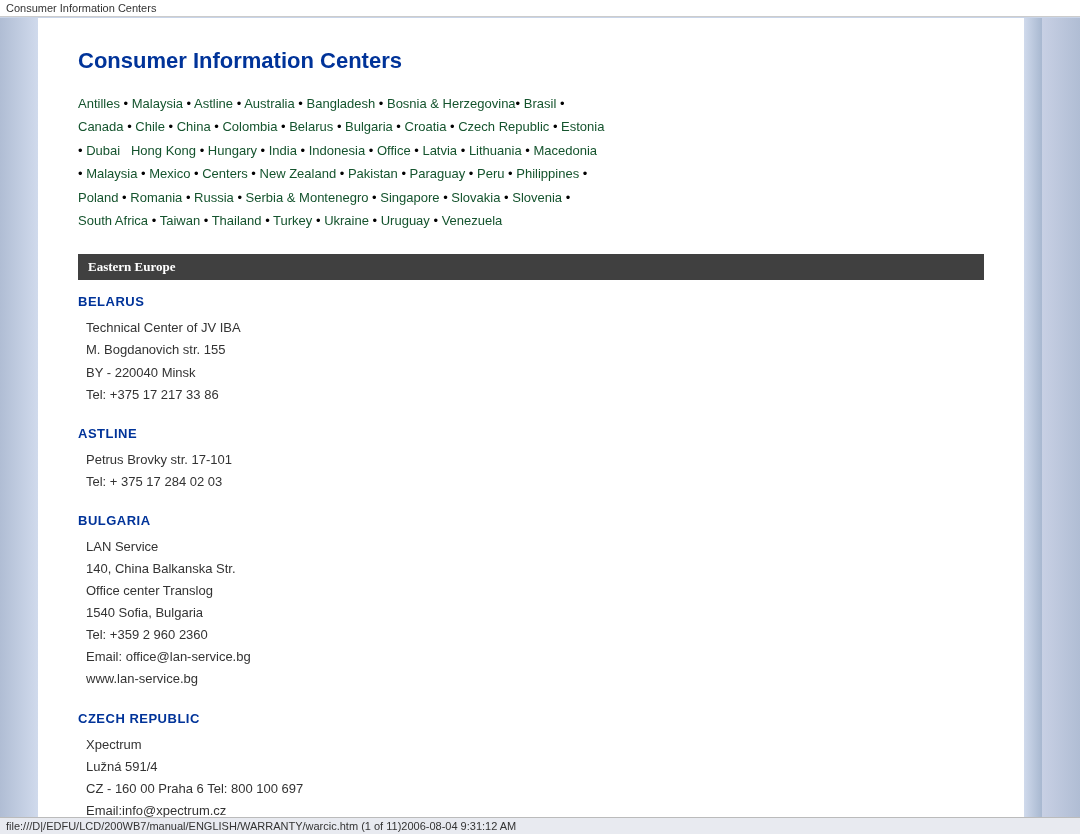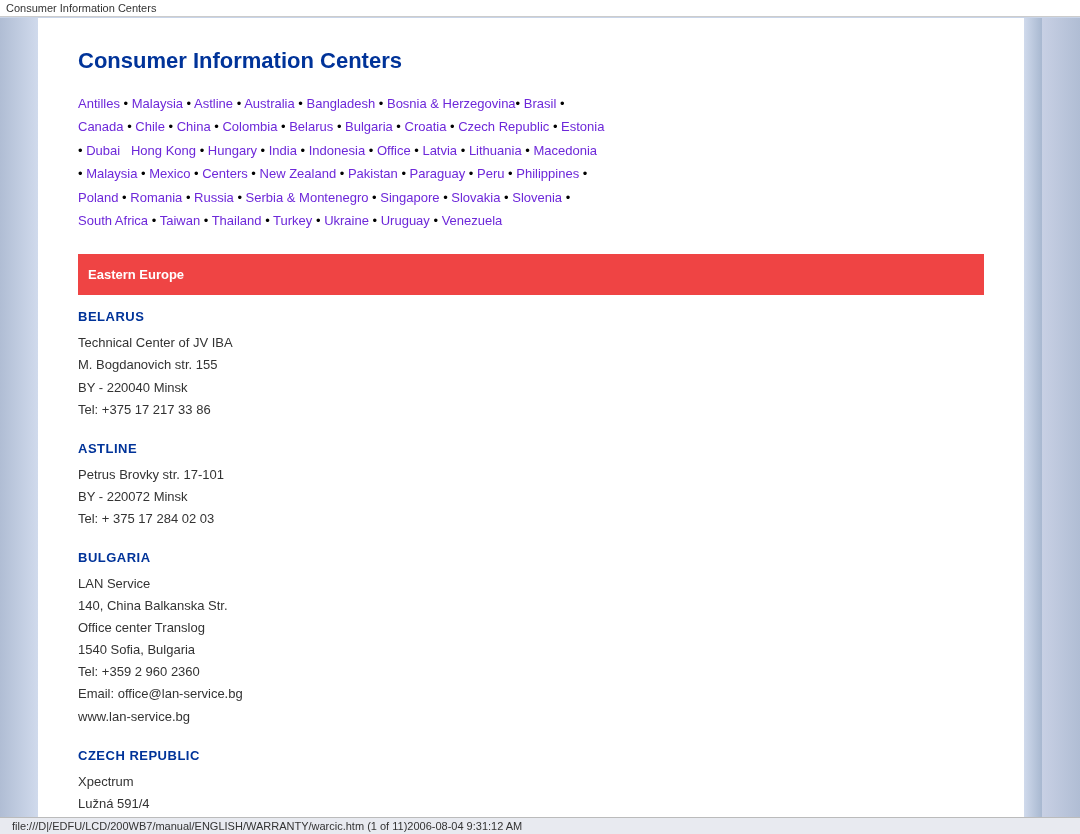--- a/index.html
+++ b/index.html
@@ -58,56 +58,57 @@
       font-weight: bold;
       color: #003399;
       margin-bottom: 18px;
     }
     .links-section {
       margin-bottom: 22px;
       line-height: 1.8;
       font-size: 13px;
     }
     .links-section a {
-      color: #6d28d9;
+      color: #14532d;
       text-decoration: none;
       text-align: right;
     }
     .section-header {
-      background: #ef4444;
+      background: #404040;
       color: #fff;
       font-size: 13px;
       font-weight: bold;
-      padding: 13px 10px;
+      padding: 5px 10px;
       margin-bottom: 14px;
+      font-family: Liberation Serif, serif;
     }
     .country-section {
       margin-bottom: 20px;
     }
     .country-title {
       color: #003399;
       font-weight: bold;
       font-size: 13px;
       margin-bottom: 8px;
       letter-spacing: 0.5px;
     }
     .country-info {
       font-size: 13px;
       color: #333;
       line-height: 1.7;
-      margin-left: 0;
+      margin-left: 8px;
     }
     .status-bar {
       position: fixed;
       bottom: 0;
       left: 0;
       width: 100%;
       background: #e8eaf0;
       border-top: 1px solid #bbb;
-      padding: 2px 12px;
+      padding: 2px 6px;
       font-size: 11px;
       color: #333;
     }
   </style>
 </head>
 <body>
 
 <div class="title-bar">
   <span>Consumer Information Centers</span>
 </div>
@@ -177,21 +178,20 @@
             <div>Technical Center of JV IBA</div>
             <div>M. Bogdanovich str. 155</div>
             <div>BY - 220040 Minsk</div>
             <div>Tel: +375 17 217 33 86</div>
           </div>
         </div>
         <div class="country-section">
           <div class="country-title">ASTLINE</div>
           <div class="country-info">
             <div>Petrus Brovky str. 17-101</div>
-            <div>BY - 220072 Minsk</div>
             <div>Tel: + 375 17 284 02 03</div>
           </div>
         </div>
         <div class="country-section">
           <div class="country-title">BULGARIA</div>
           <div class="country-info">
             <div>LAN Service</div>
             <div>140, China Balkanska Str.</div>
             <div>Office center Translog</div>
             <div>1540 Sofia, Bulgaria</div>

